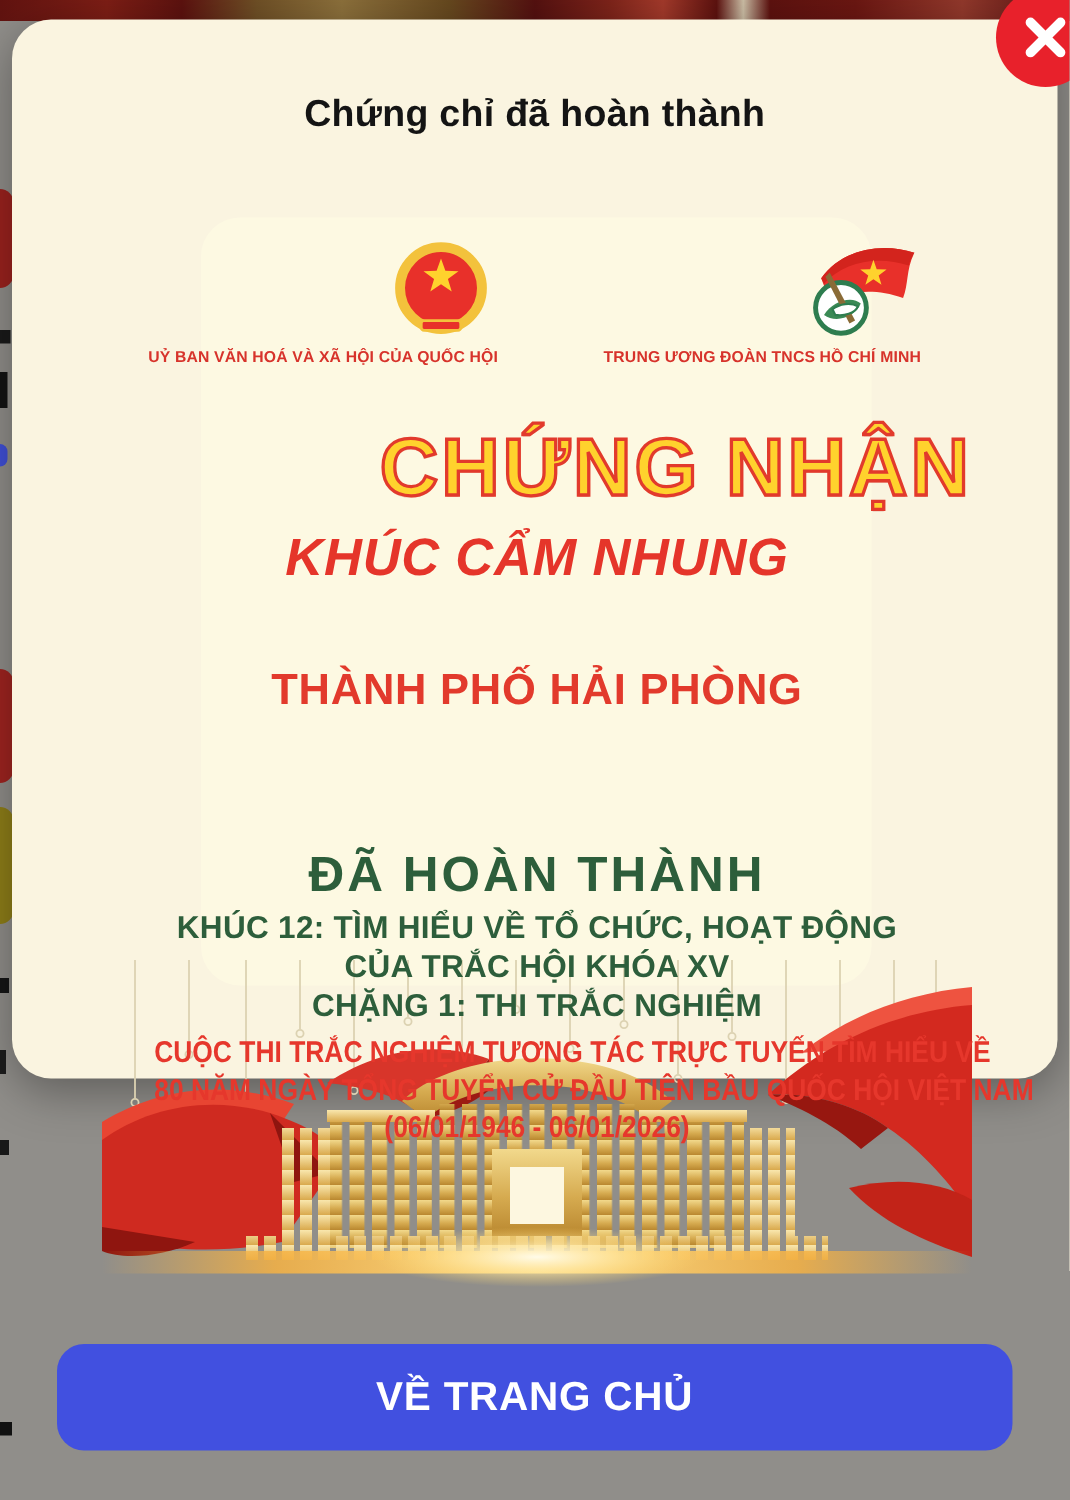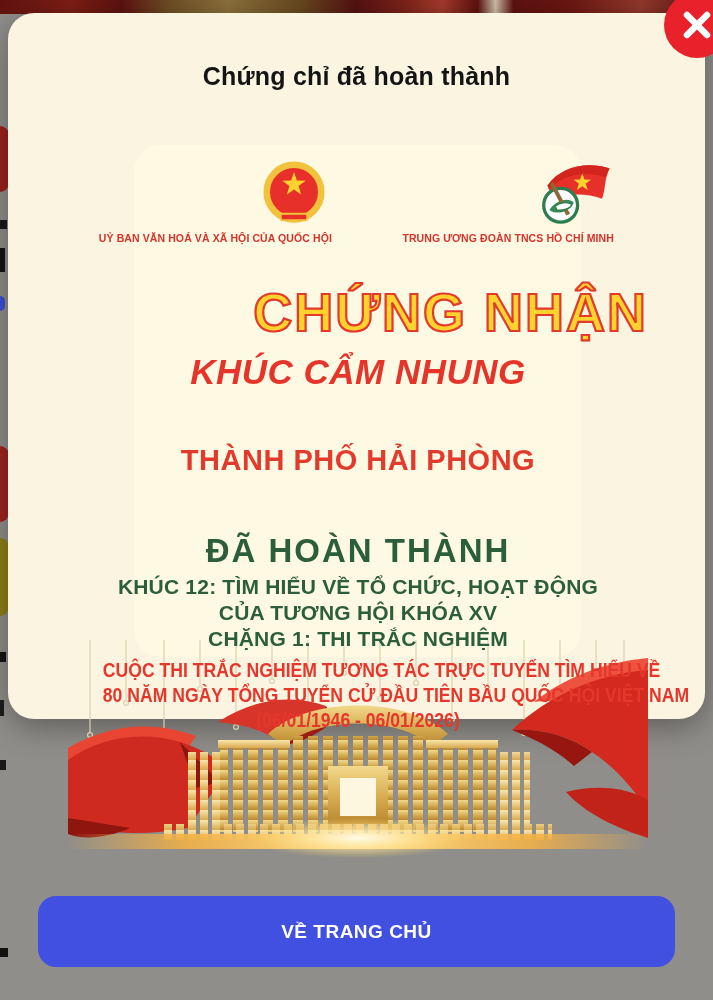--- a/index.html
+++ b/index.html
@@ -67,42 +67,42 @@
     text-shadow:0 1px 0 rgba(190,40,30,.25);
     text-align:right;
   }
   .cert-recipient{
     margin-top:9px;font-size:35px;font-weight:800;color:#e5352a;letter-spacing:.5px;font-style:italic;
   }
   .cert-location{
     margin-top:52px;font-size:29px;font-weight:700;color:#e23a2c;letter-spacing:.5px;
   }
   .cert-status{
-    margin-top:55px;font-size:33px;font-weight:800;color:#2d5e3b;letter-spacing:2px;
+    margin-top:87px;font-size:33px;font-weight:800;color:#2d5e3b;letter-spacing:2px;
   }
   .cert-course{margin-top:4px;}
   .cert-course div{
     font-size:21px;font-weight:800;color:#2d5e3b;line-height:26px;letter-spacing:.2px;
   }
   .cert-contest{margin-top:6px;position:relative;z-index:3;}
   .cert-contest div{
     font-size:20px;font-weight:800;color:#e6372c;line-height:25px;
     transform:scaleX(.88);transform-origin:50% 50%;white-space:nowrap;
   }
   .cert-art{
     position:absolute;left:0;top:495px;width:580px;height:222px;z-index:1;
     pointer-events:none;
   }
 
   
   .home-btn{
     position:absolute;left:30px;top:883px;width:637px;height:71px;
     background:#4150e0;border:none;border-radius:18px;cursor:pointer;
     color:#fff;font-family:"Liberation Sans","DejaVu Sans",sans-serif;
-    font-size:19px;font-weight:800;letter-spacing:.5px;
+    font-size:27px;font-weight:800;letter-spacing:.5px;
   }
 </style>
 </head>
 <body>
 
 <div class="backdrop-top"></div>
 <div class="frag frag-red1"></div>
 <div class="frag frag-black1"></div>
 <div class="frag frag-black2"></div>
 <div class="frag frag-blue"></div>
@@ -260,21 +260,21 @@
         </div>
       </div>
 
       <div class="cert-heading">CHỨNG NHẬN</div>
       <div class="cert-recipient">KHÚC CẨM NHUNG</div>
       <div class="cert-location">THÀNH PHỐ HẢI PHÒNG</div>
       <div class="cert-status">ĐÃ HOÀN THÀNH</div>
 
       <div class="cert-course">
         <div>KHÚC 12:  TÌM HIỂU VỀ TỔ CHỨC, HOẠT ĐỘNG</div>
-        <div>CỦA TƯƠNG HỘI KHÓA XV</div>
+        <div>CỦA TRẮC HỘI KHÓA XV</div>
         <div>CHẶNG 1: THI TRẮC NGHIỆM</div>
       </div>
 
       <div class="cert-contest">
         <div>CUỘC THI TRẮC NGHIỆM TƯƠNG TÁC TRỰC TUYẾN TÌM HIỂU VỀ</div>
         <div>80 NĂM NGÀY TỔNG TUYỂN CỬ ĐẦU TIÊN BẦU QUỐC HỘI VIỆT NAM</div>
         <div>(06/01/1946 - 06/01/2026)</div>
       </div>
     </div>
   </div>

